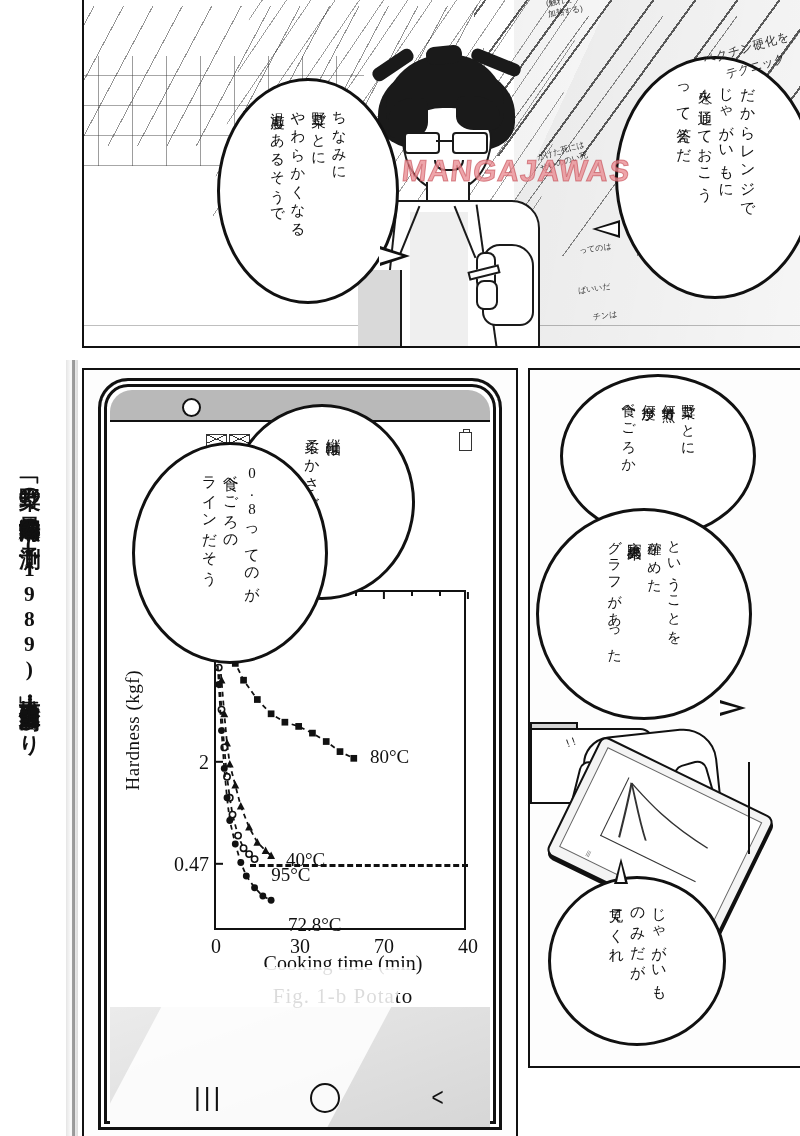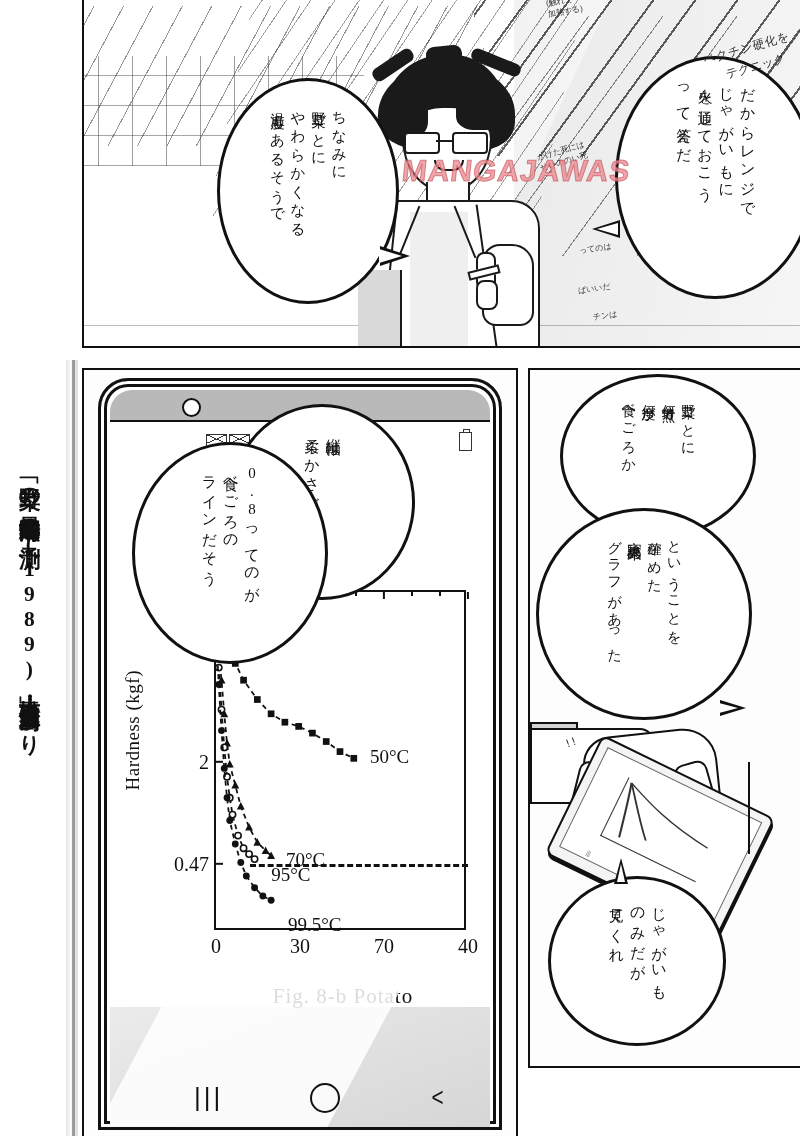--- a/index.html
+++ b/index.html
@@ -357,28 +357,29 @@
                 <div class="xminor" style="left: 56px;"></div>
                 <div class="xminor" style="left: 112px;"></div>
                 <div class="xminor" style="left: 140px;"></div>
                 <div class="xminor" style="left: 196px;"></div>
                 <div class="xminor" style="left: 224px;"></div>
               </div>
             <div id="threshold-g">
                 <div class="dashline" style="top: 272px; left: 33.6px; width: 218.4px;"></div>
               </div>
             <div id="labels-g">
-                <div class="serieslabel" style="left: 154px; top: 154.3px;">50°C</div>
-                <div class="serieslabel" style="left: 70px; top: 256.9px;">70°C</div>
+                <div class="serieslabel" style="left: 154px; top: 154.3px;">80°C</div>
+                <div class="serieslabel" style="left: 70px; top: 256.9px;">40°C</div>
                 <div class="serieslabel" style="left: 55.2px; top: 272.3px;">95°C</div>
-                <div class="serieslabel" style="left: 72px; top: 321.95px;">99.5°C</div>
+                <div class="serieslabel" style="left: 72px; top: 321.95px;">72.8°C</div>
               </div>
           </div>
 
-          <div class="figcap">Fig. 8-b  Potato</div>
+          <div class="xlabel">Cooking time (min)</div>
+          <div class="figcap">Fig. 1-b  Potato</div>
         </div>
 
         <div class="bub" id="bub-mid1">
           <div class="vtext">縦軸は
 柔らかさだ</div>
         </div>
         <div class="bub" id="bub-mid2">
           <div class="vtext">0.8ってのが
 食べごろの
 ラインだそう</div>

